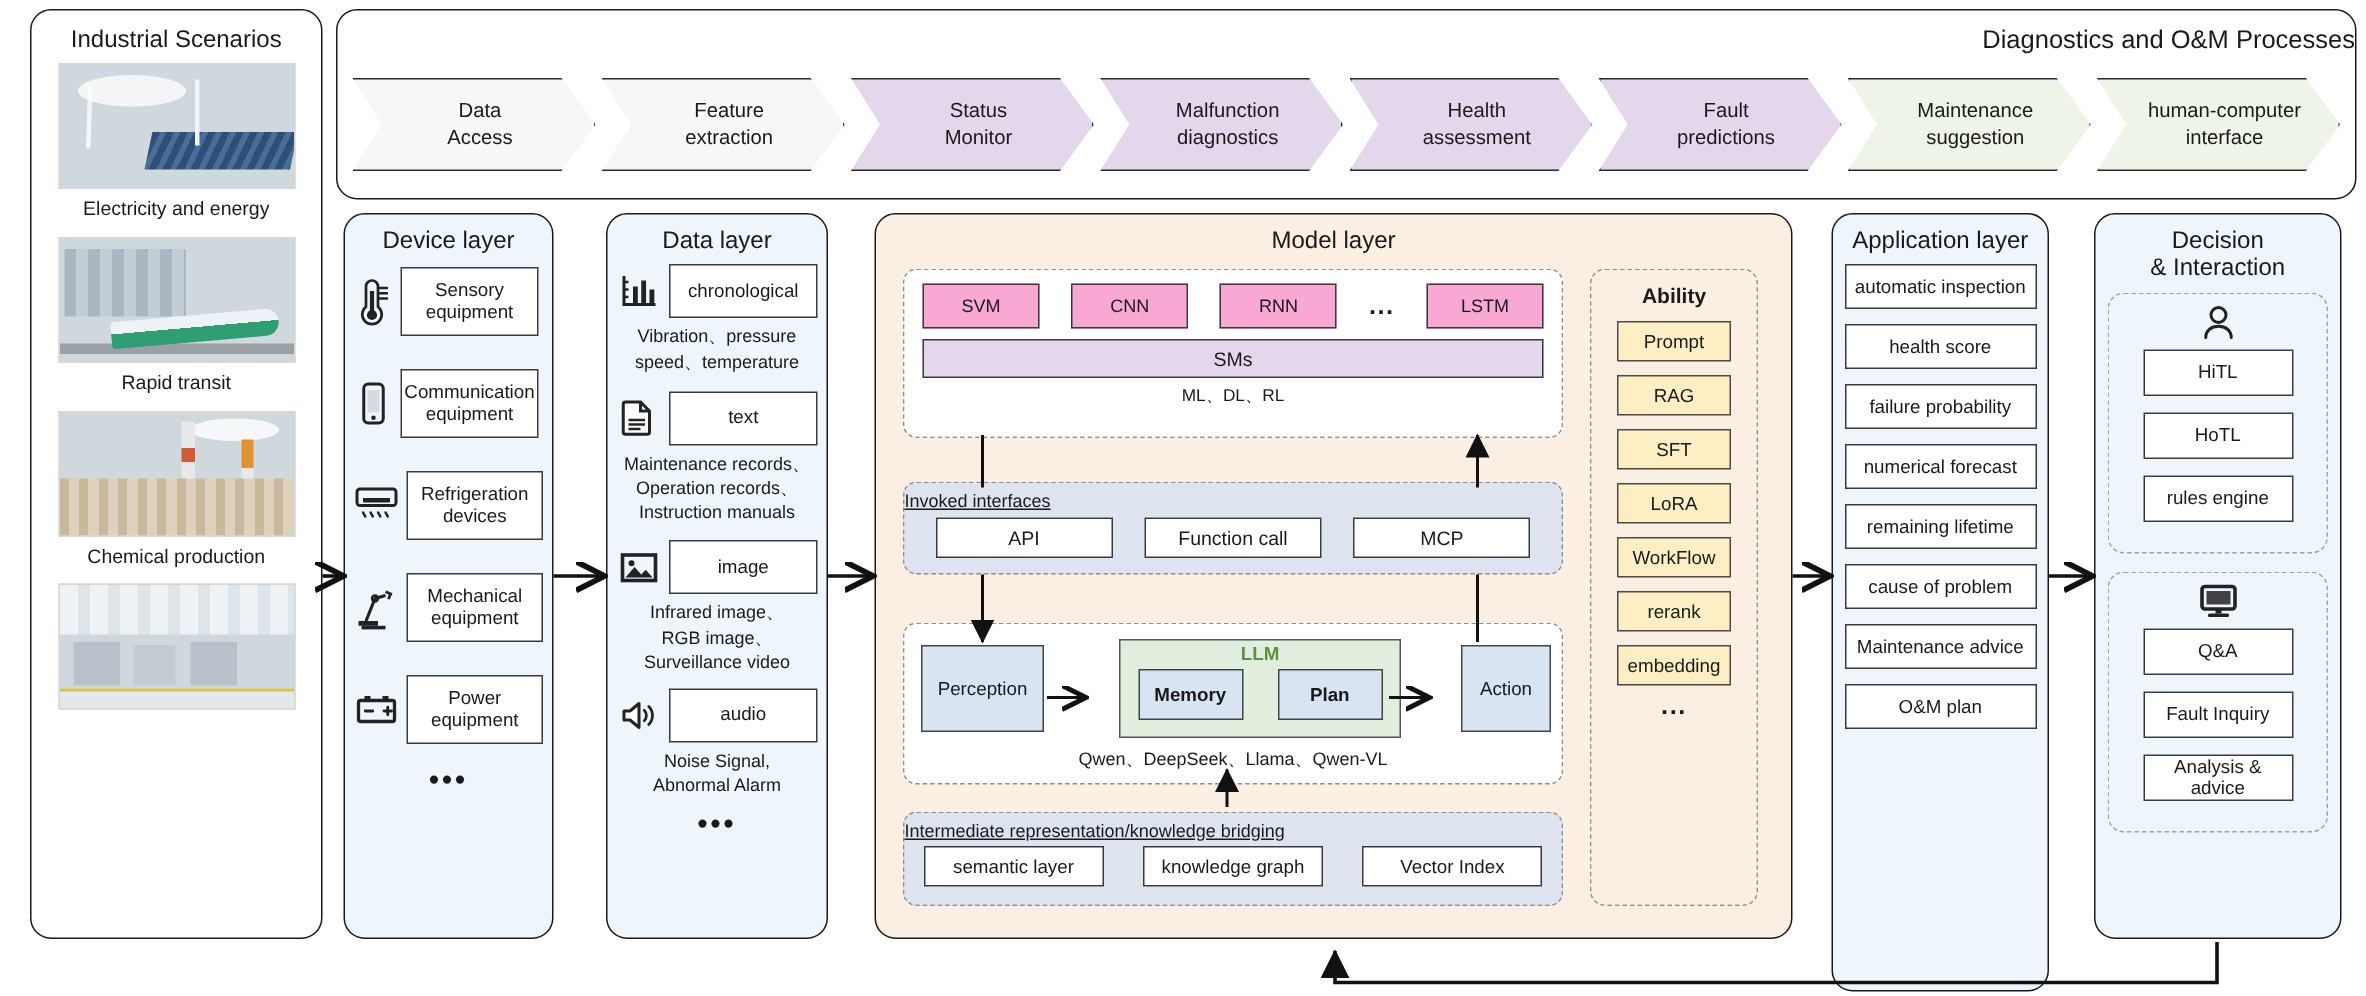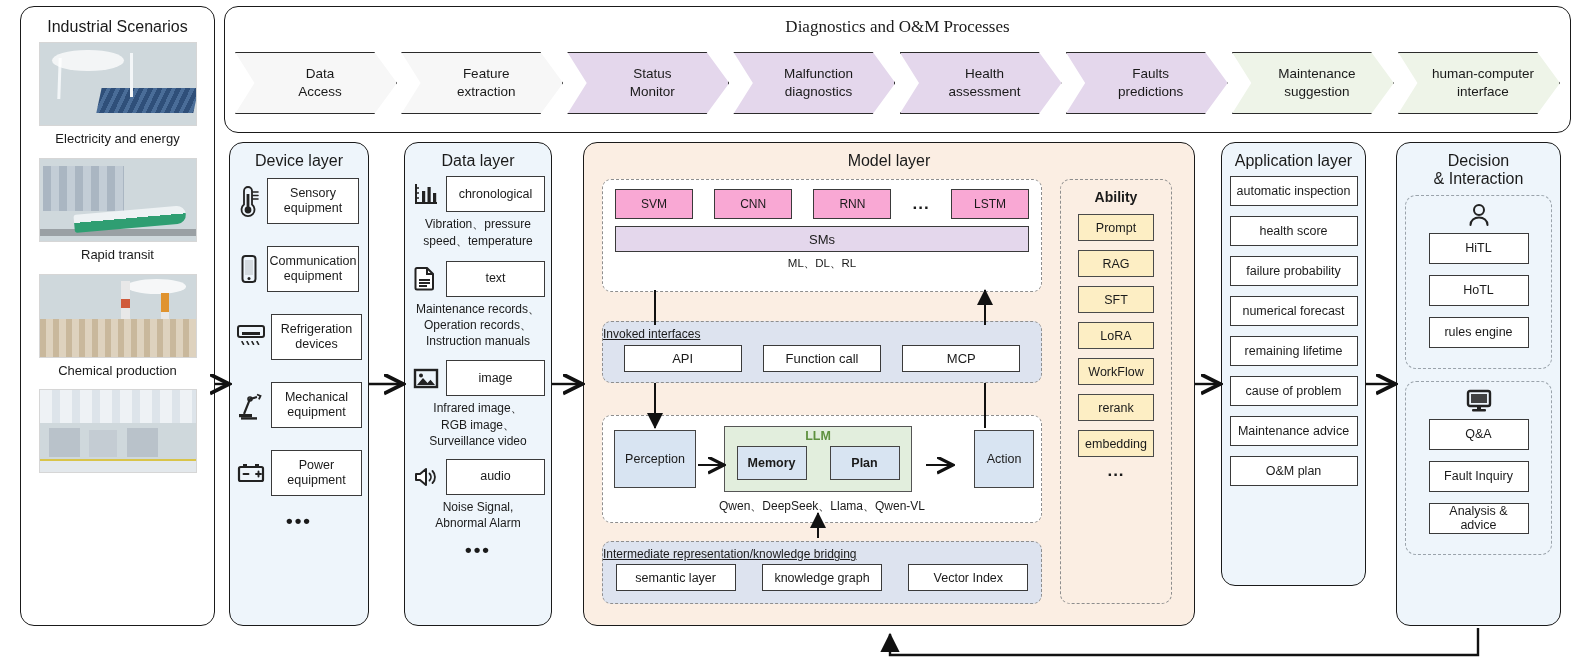--- a/index.html
+++ b/index.html
@@ -24,21 +24,21 @@
     font-size: 16px;
     color: #1a1a1a;
     line-height: 1.15;
   }
   .bluepanel { background: #eef5fb; }
   .peachpanel { background: #fbeee3; }
 
   
   #banner { left: 224px; top: 6px; width: 1347px; height: 127px; }
   #banner .banner-title {
-    text-align: center; font-size: 17px; margin-top: 10px; font-family: Liberation Serif, serif;
+    text-align: right; font-size: 17px; margin-top: 10px;
   }
   .chevrons {
     position: absolute; left: 10px; top: 45px; right: 10px;
     display: flex; justify-content: space-between; align-items: center;
   }
   .chev {
     position: relative;
     width: 162px; height: 62px;
     display: flex; flex-direction: column;
     align-items: center; justify-content: center;
@@ -85,21 +85,21 @@
   .t-fact { background: linear-gradient(#e7edf1 0%, #dfe6ec 55%, #cfd6dc 100%); }
   .t-fact .ceil{position:absolute;left:0;top:0;width:100%;height:40%;background:repeating-linear-gradient(90deg,#eef2f5 0 12px,#dde4ea 12px 20px);}
   .t-fact .m1{position:absolute;left:6%;top:46%;width:20%;height:36%;background:#b9c2ca;}
   .t-fact .m2{position:absolute;left:32%;top:48%;width:18%;height:34%;background:#c4ccd3;}
   .t-fact .m3{position:absolute;left:56%;top:46%;width:20%;height:36%;background:#b9c2ca;}
   .t-fact .fl{position:absolute;left:0;bottom:0;width:100%;height:16%;background:#e3e8ec;border-top:2px solid #d9c44a;}
 
   
   #device { left: 229px; top: 142px; width: 140px; height: 484px; }
   #datalayer { left: 404px; top: 142px; width: 148px; height: 484px; }
-  #application { left: 1221px; top: 142px; width: 145px; height: 444px; }
+  #application { left: 1221px; top: 142px; width: 145px; height: 519px; }
   #decision { left: 1396px; top: 142px; width: 165px; height: 484px; }
   .col-title { margin-top: 9px; margin-bottom: 6px; }
 
   .rowitem {
     display: flex; align-items: center; gap: 5px;
     padding: 0 6px;
   }
   .labelbox {
     border: 1.4px solid #3a3a3a; background: #fff;
     font-size: 12.5px; text-align: center; line-height: 1.2;
@@ -168,21 +168,21 @@
   }
 
   #sec-agent { left: 18px; top: 272px; width: 440px; height: 108px; }
   .agentrow { position: relative; height: 72px; margin-top: 8px; }
   .abox {
     position: absolute; border: 1.5px solid #444; background: #d8e4f2;
     display: flex; align-items: center; justify-content: center; font-size: 12.5px;
   }
   #perception { left: 11px; top: 6px; width: 82px; height: 58px; }
   #llmbox {
-    position: absolute; left: 121px; top: 2px; width: 188px; height: 66px;
+    position: absolute; left: 143px; top: 2px; width: 188px; height: 66px;
     background: #e2eedd; border: 1.5px solid #555;
   }
   #llmbox .llml { text-align:center; font-size:12.5px; color:#5f9140; padding-top:2px; font-weight:600;}
   .llmrow { display:flex; justify-content: space-around; padding-top: 3px; font-weight: bold; }
   .llmsub {
     width: 70px; height: 34px; border: 1.5px solid #444; background: #d8e4f2;
     display:flex; align-items:center; justify-content:center; font-size: 12.5px;
   }
   #action { left: 371px; top: 6px; width: 60px; height: 58px; }
   .agentcap { text-align:center; font-size: 12px; padding-top: 2px; }
@@ -239,21 +239,21 @@
         <div class="txt"><span>Malfunction</span><br><span>diagnostics</span></div>
       </div>
 
       <div class="chev c-purple">
         <div class="shape"></div>
         <div class="txt"><span>Health</span><br><span>assessment</span></div>
       </div>
 
       <div class="chev c-purple">
         <div class="shape"></div>
-        <div class="txt"><span>Faults</span><br><span>predictions</span></div>
+        <div class="txt"><span>Fault</span><br><span>predictions</span></div>
       </div>
 
       <div class="chev c-green">
         <div class="shape"></div>
         <div class="txt"><span>Maintenance</span><br><span>suggestion</span></div>
       </div>
 
       <div class="chev c-green">
         <div class="shape"></div>
         <div class="txt"><span>human-computer</span><br><span>interface</span></div>

